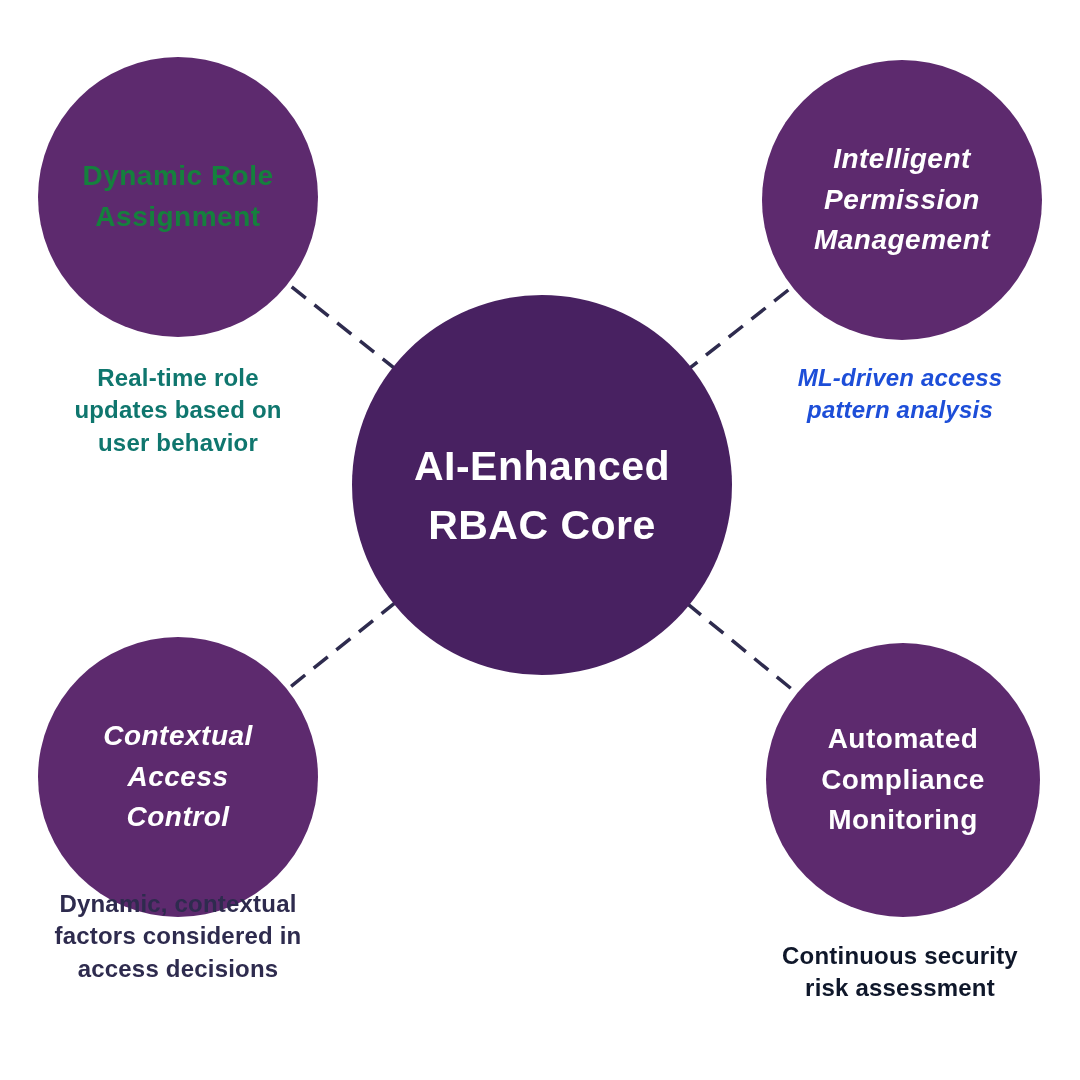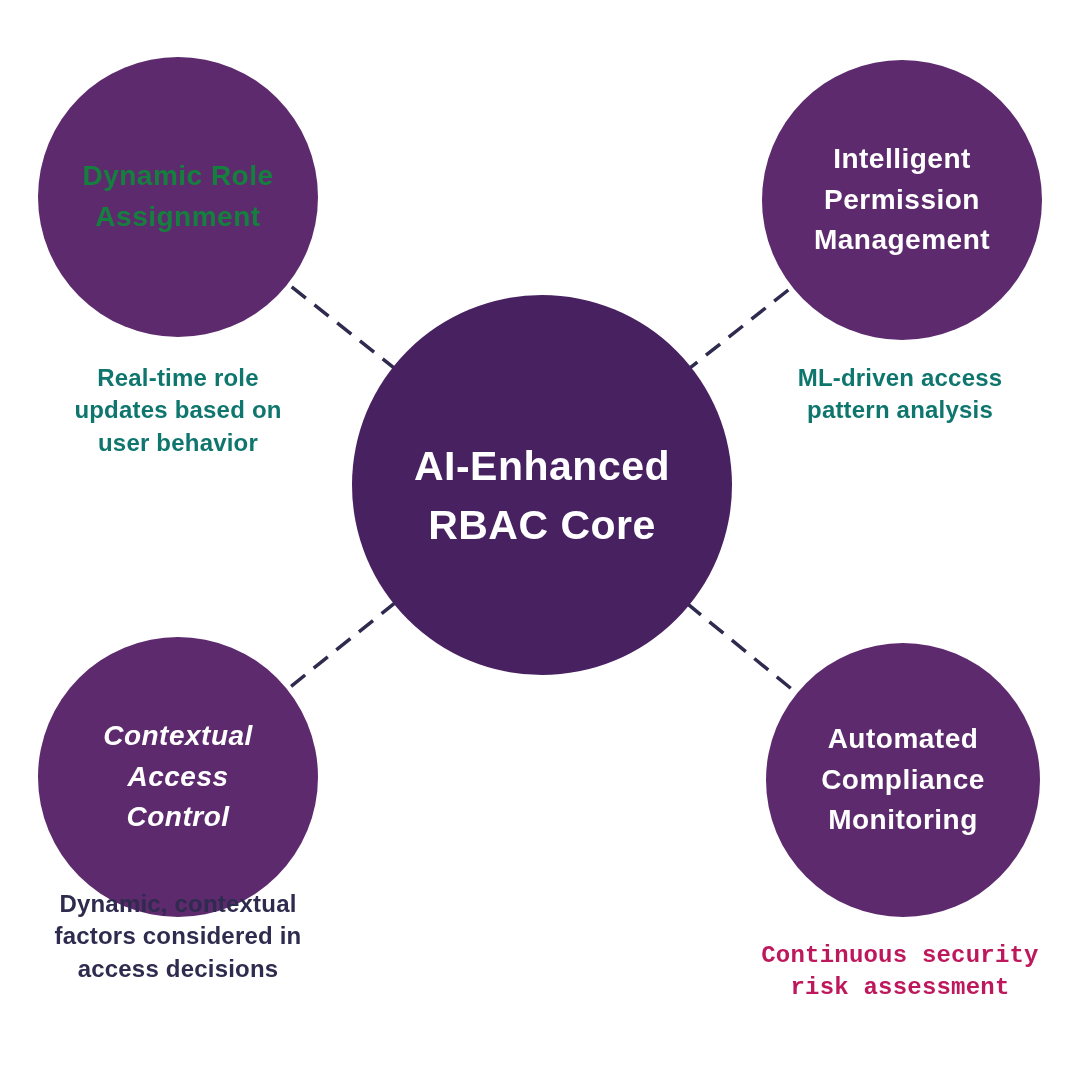--- a/index.html
+++ b/index.html
@@ -41,21 +41,21 @@
     left: 372px; top: 396px;
     width: 340px; height: 200px;
     font-size: 41px;
     line-height: 1.45;
   }
   .sat-label {
     font-size: 28px;
     line-height: 1.45;
   }
   .label-tl { left: 48px;  top: 67px;  width: 260px; height: 260px; }
-  .label-tr { left: 772px; top: 70px;  width: 260px; height: 260px; }
+  .label-tr { left: 772px; top: 70px;  width: 260px; height: 260px; font-style: italic; }
   .label-bl { left: 48px;  top: 647px; width: 260px; height: 260px; }
   .label-br { left: 773px; top: 650px; width: 260px; height: 260px; }
   .caption {
     position: absolute;
     text-align: center;
     font-size: 24px;
     font-weight: bold;
     line-height: 1.35;
     white-space: pre-line;
     letter-spacing: 0.2px;
@@ -98,23 +98,23 @@
 Control</div>
 
   <div class="node-label sat-label label-br" style="color: rgb(255, 255, 255);">Automated
 Compliance
 Monitoring</div>
 
   <div class="caption caption-tl" style="color: #0f766e;">Real-time role
 updates based on
 user behavior</div>
 
-  <div class="caption caption-tr" style="color: #0f766e;">ML-driven access
+  <div class="caption caption-tr" style="color: #1d4ed8; font-style: italic;">ML-driven access
 pattern analysis</div>
 
   <div class="caption caption-bl" style="color: rgb(46, 43, 78);">Dynamic, contextual
 factors considered in
 access decisions</div>
 
-  <div class="caption caption-br" style="color: #be185d; font-family: Liberation Mono, monospace;">Continuous security
+  <div class="caption caption-br" style="color: #0f172a;">Continuous security
 risk assessment</div>
 
 </div>
 
 </body></html>

